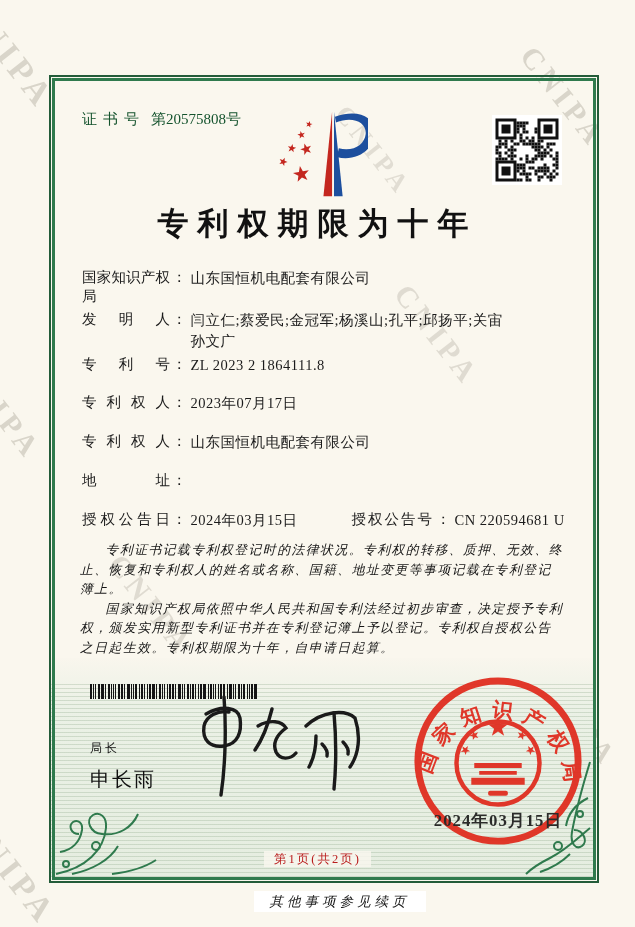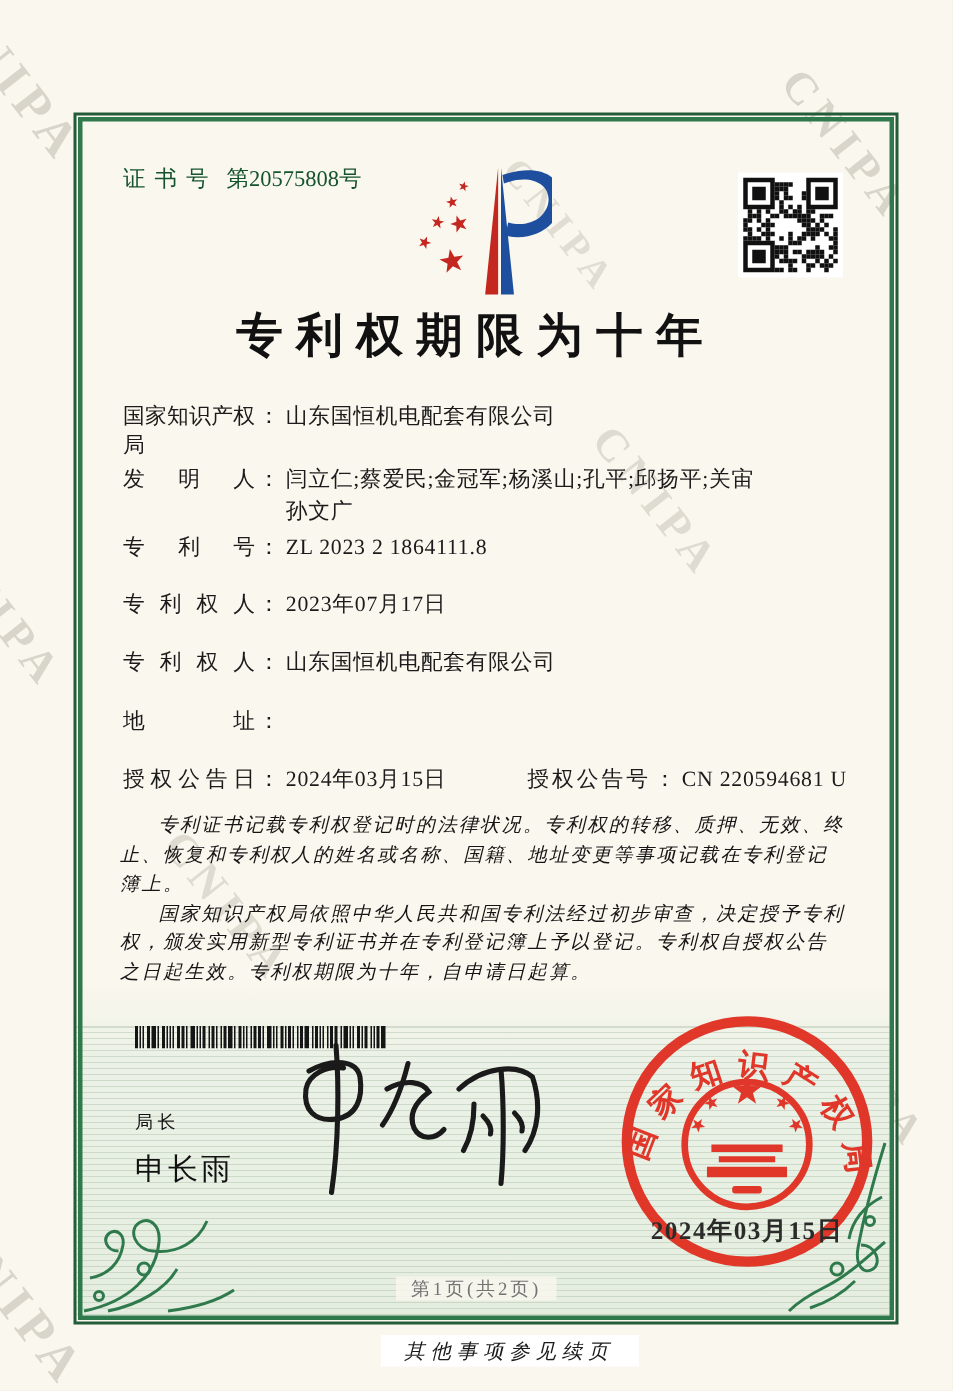--- a/index.html
+++ b/index.html
@@ -50,21 +50,21 @@
   .sig-name{position:absolute;left:90px;top:766px;font-family:"Liberation Sans",sans-serif;
             font-size:20px;letter-spacing:2px;color:#111;}
   .sig-script{position:absolute;left:188px;top:692px;}
 
   .seal{position:absolute;left:409px;top:675px;z-index:5;}
   .flourish{position:absolute;z-index:4;}
   .fl-bl{left:52px;top:786px;}
   .fl-br{left:524px;top:758px;}
 
   .page-info{position:absolute;left:0;right:0;top:851px;text-align:center;font-size:12.5px;
-             letter-spacing:2px;color:#737373;z-index:5;}
+             letter-spacing:2px;color:#b91c1c;z-index:5;}
   .page-info span{background:rgba(248,246,237,0.85);padding:1px 10px;}
 
   .continuation{position:absolute;left:0;right:0;top:892px;text-align:center;z-index:4;padding-left:44px;}
   .continuation span{background:#ffffff;padding:3px 16px;font-size:13.5px;font-style:italic;
                      letter-spacing:4px;color:#1a1a1a;}
 </style>
 </head>
 <body>
 
 <svg width="0" height="0" style="position:absolute" aria-hidden="true">

